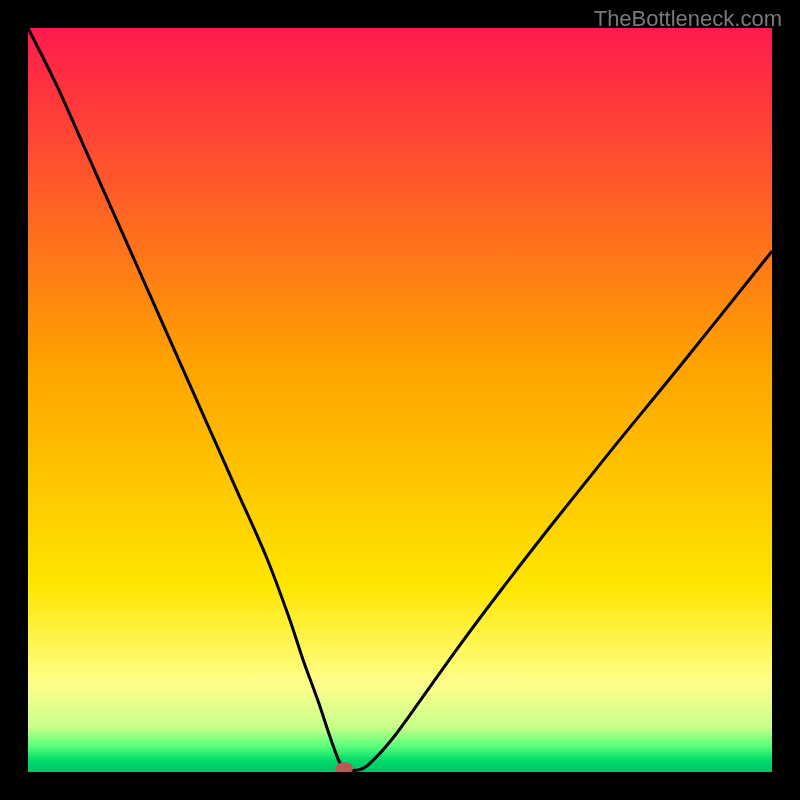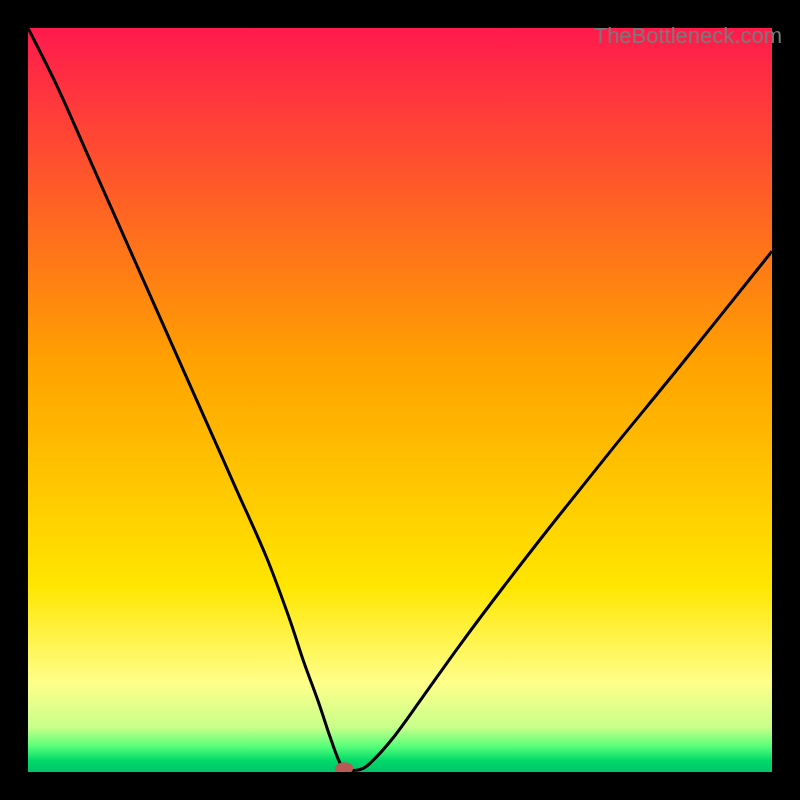--- a/index.html
+++ b/index.html
@@ -6,21 +6,21 @@
     margin: 0;
     padding: 0;
     width: 800px;
     height: 800px;
     background: #000;
     position: relative;
     font-family: Arial, sans-serif;
   }
   .watermark {
     position: absolute;
-    top: 23px;
+    top: 6px;
     right: 18px;
     color: #7a7a7a;
     font-size: 22px;
     font-weight: 400;
     z-index: 10;
   }
   .chart-area {
     position: absolute;
     left: 28px;
     top: 28px;

